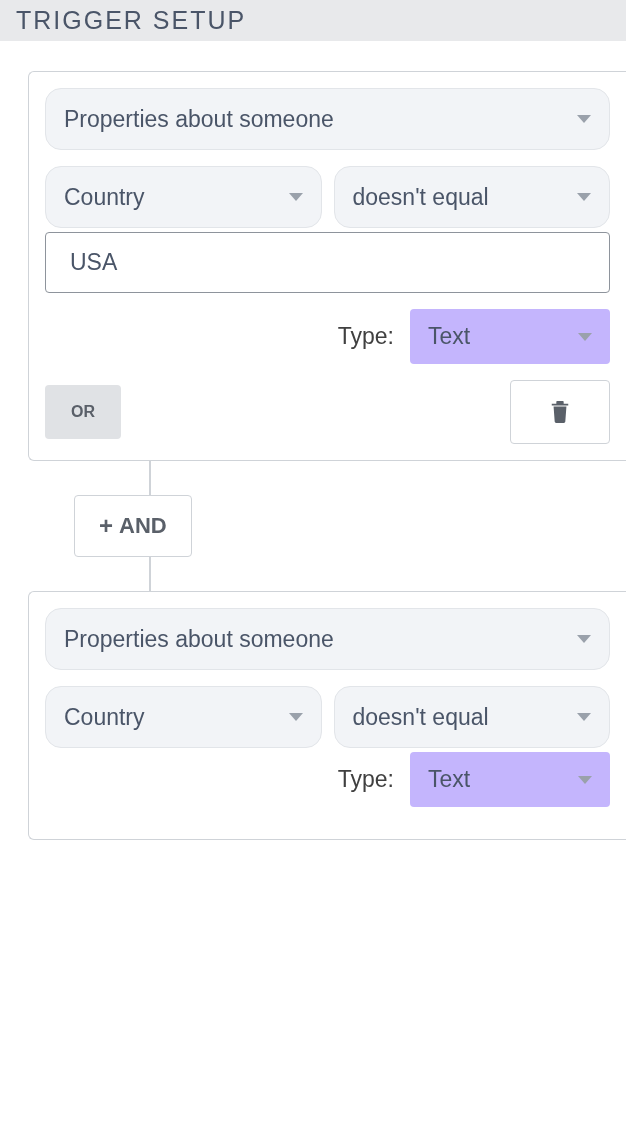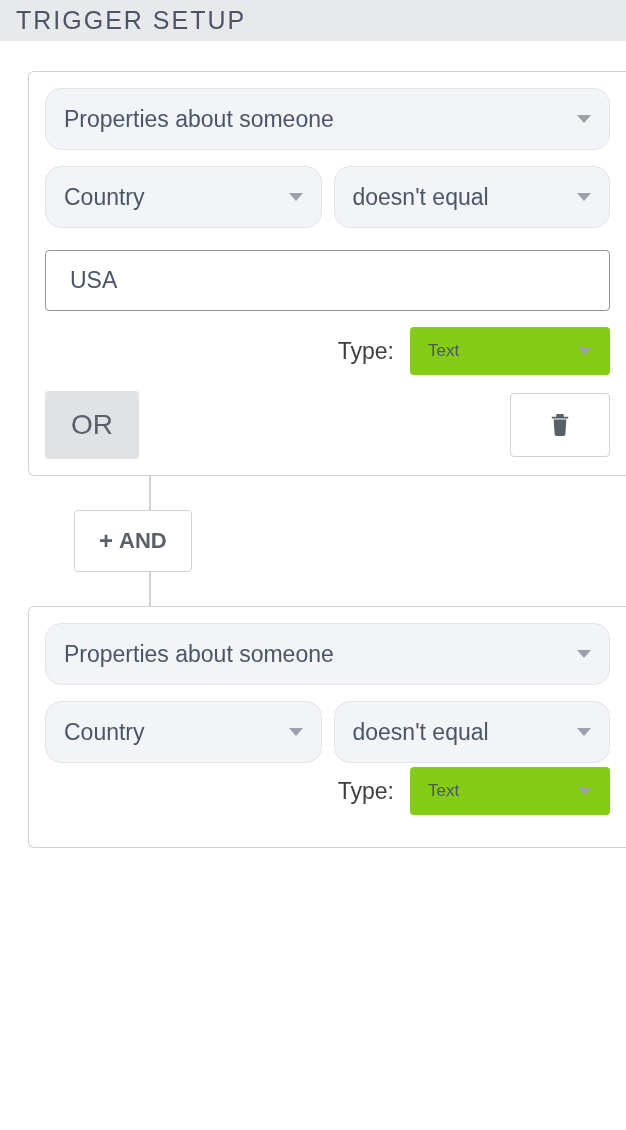--- a/index.html
+++ b/index.html
@@ -69,57 +69,56 @@
   .text-input {
     width: 100%;
     border: 1px solid #8e949c;
     border-radius: 4px;
     padding: 16px 24px;
     font-size: 23px;
     color: #4a5568;
     background: #ffffff;
     margin-bottom: 16px;
     outline: none;
-    margin-top: 18px;
   }
   .type-row {
     display: flex;
     align-items: center;
     justify-content: flex-end;
     gap: 16px;
     margin-bottom: 16px;
   }
   .type-label {
     font-size: 23px;
     color: #404040;
   }
   .type-dropdown {
-    background: #84cc16;
+    background: #c4b5fd;
     border-radius: 4px;
     padding: 14px 18px;
     display: flex;
     align-items: center;
     justify-content: space-between;
-    font-size: 17px;
+    font-size: 23px;
     color: #4a5568;
     min-width: 200px;
     cursor: pointer;
   }
   .actions-row {
     display: flex;
     justify-content: space-between;
     align-items: center;
   }
   .or-button {
     background: #e0e2e5;
     border: none;
     border-radius: 4px;
     padding: 18px 26px;
-    font-size: 28px;
-    font-weight: 400;
+    font-size: 16px;
+    font-weight: 700;
     color: #5a6069;
     cursor: pointer;
   }
   .trash-button {
     background: #ffffff;
     border: 1px solid #cfd3d8;
     border-radius: 4px;
     width: 100px;
     height: 64px;
     display: flex;

